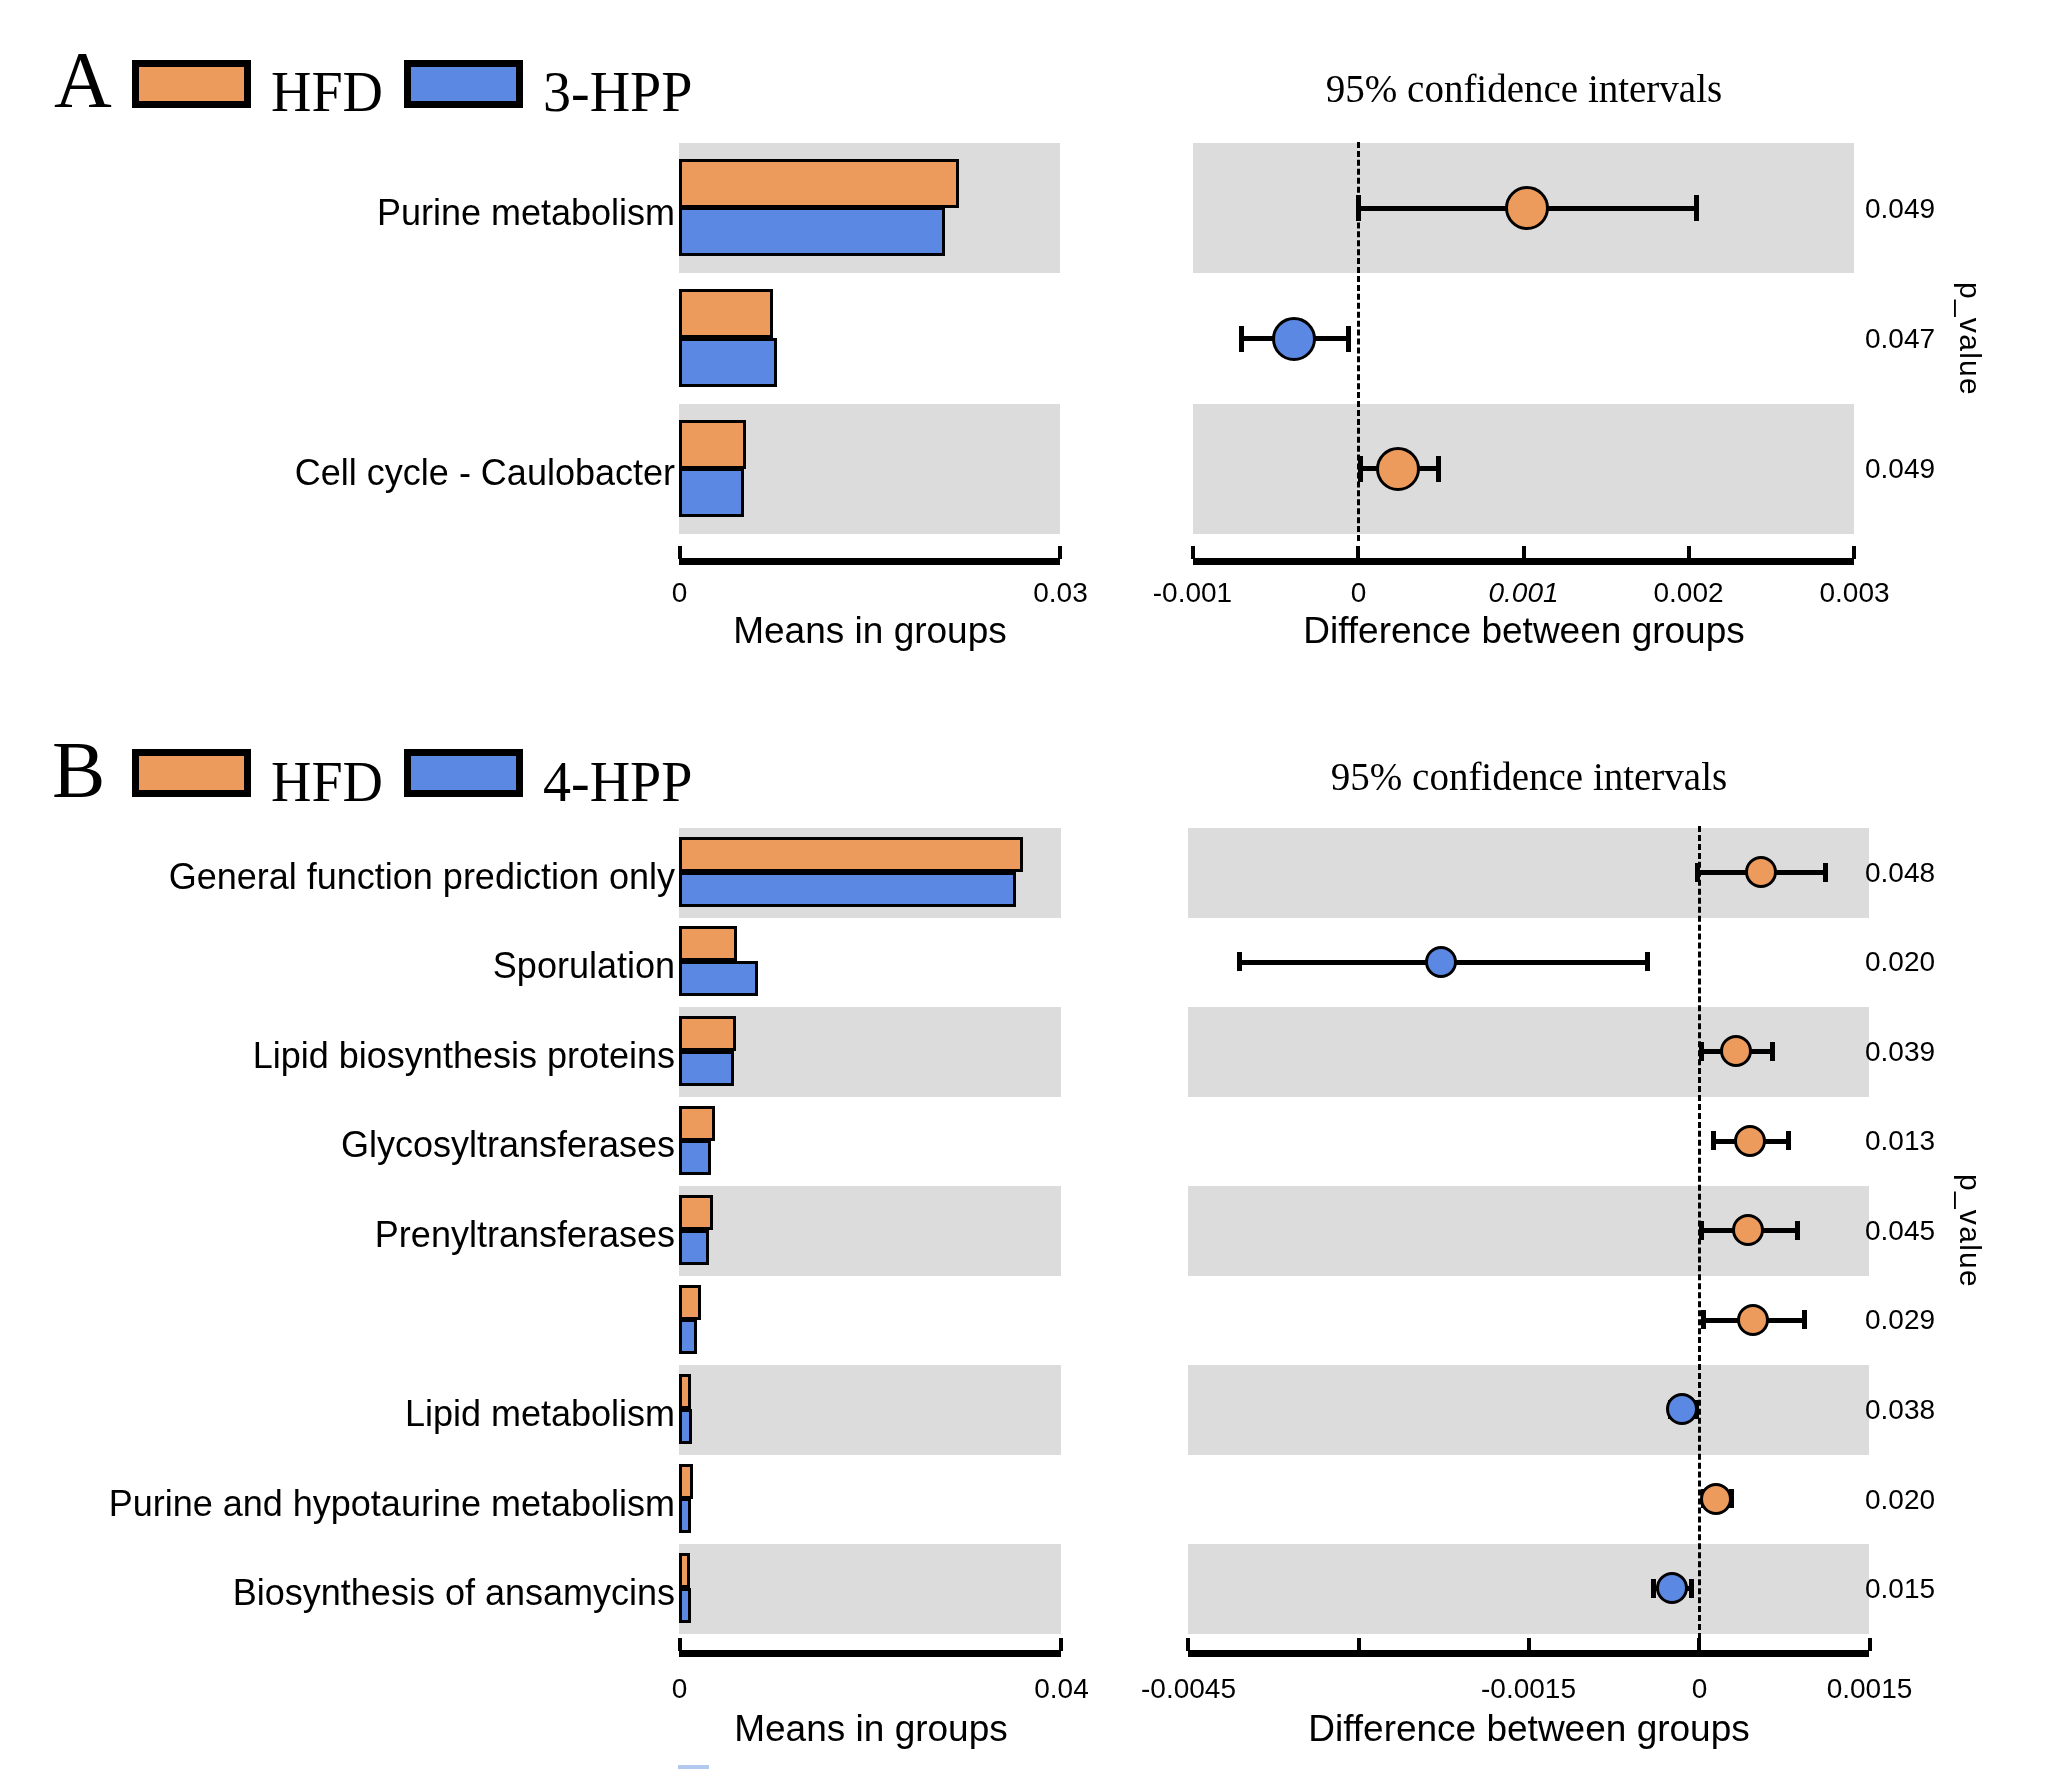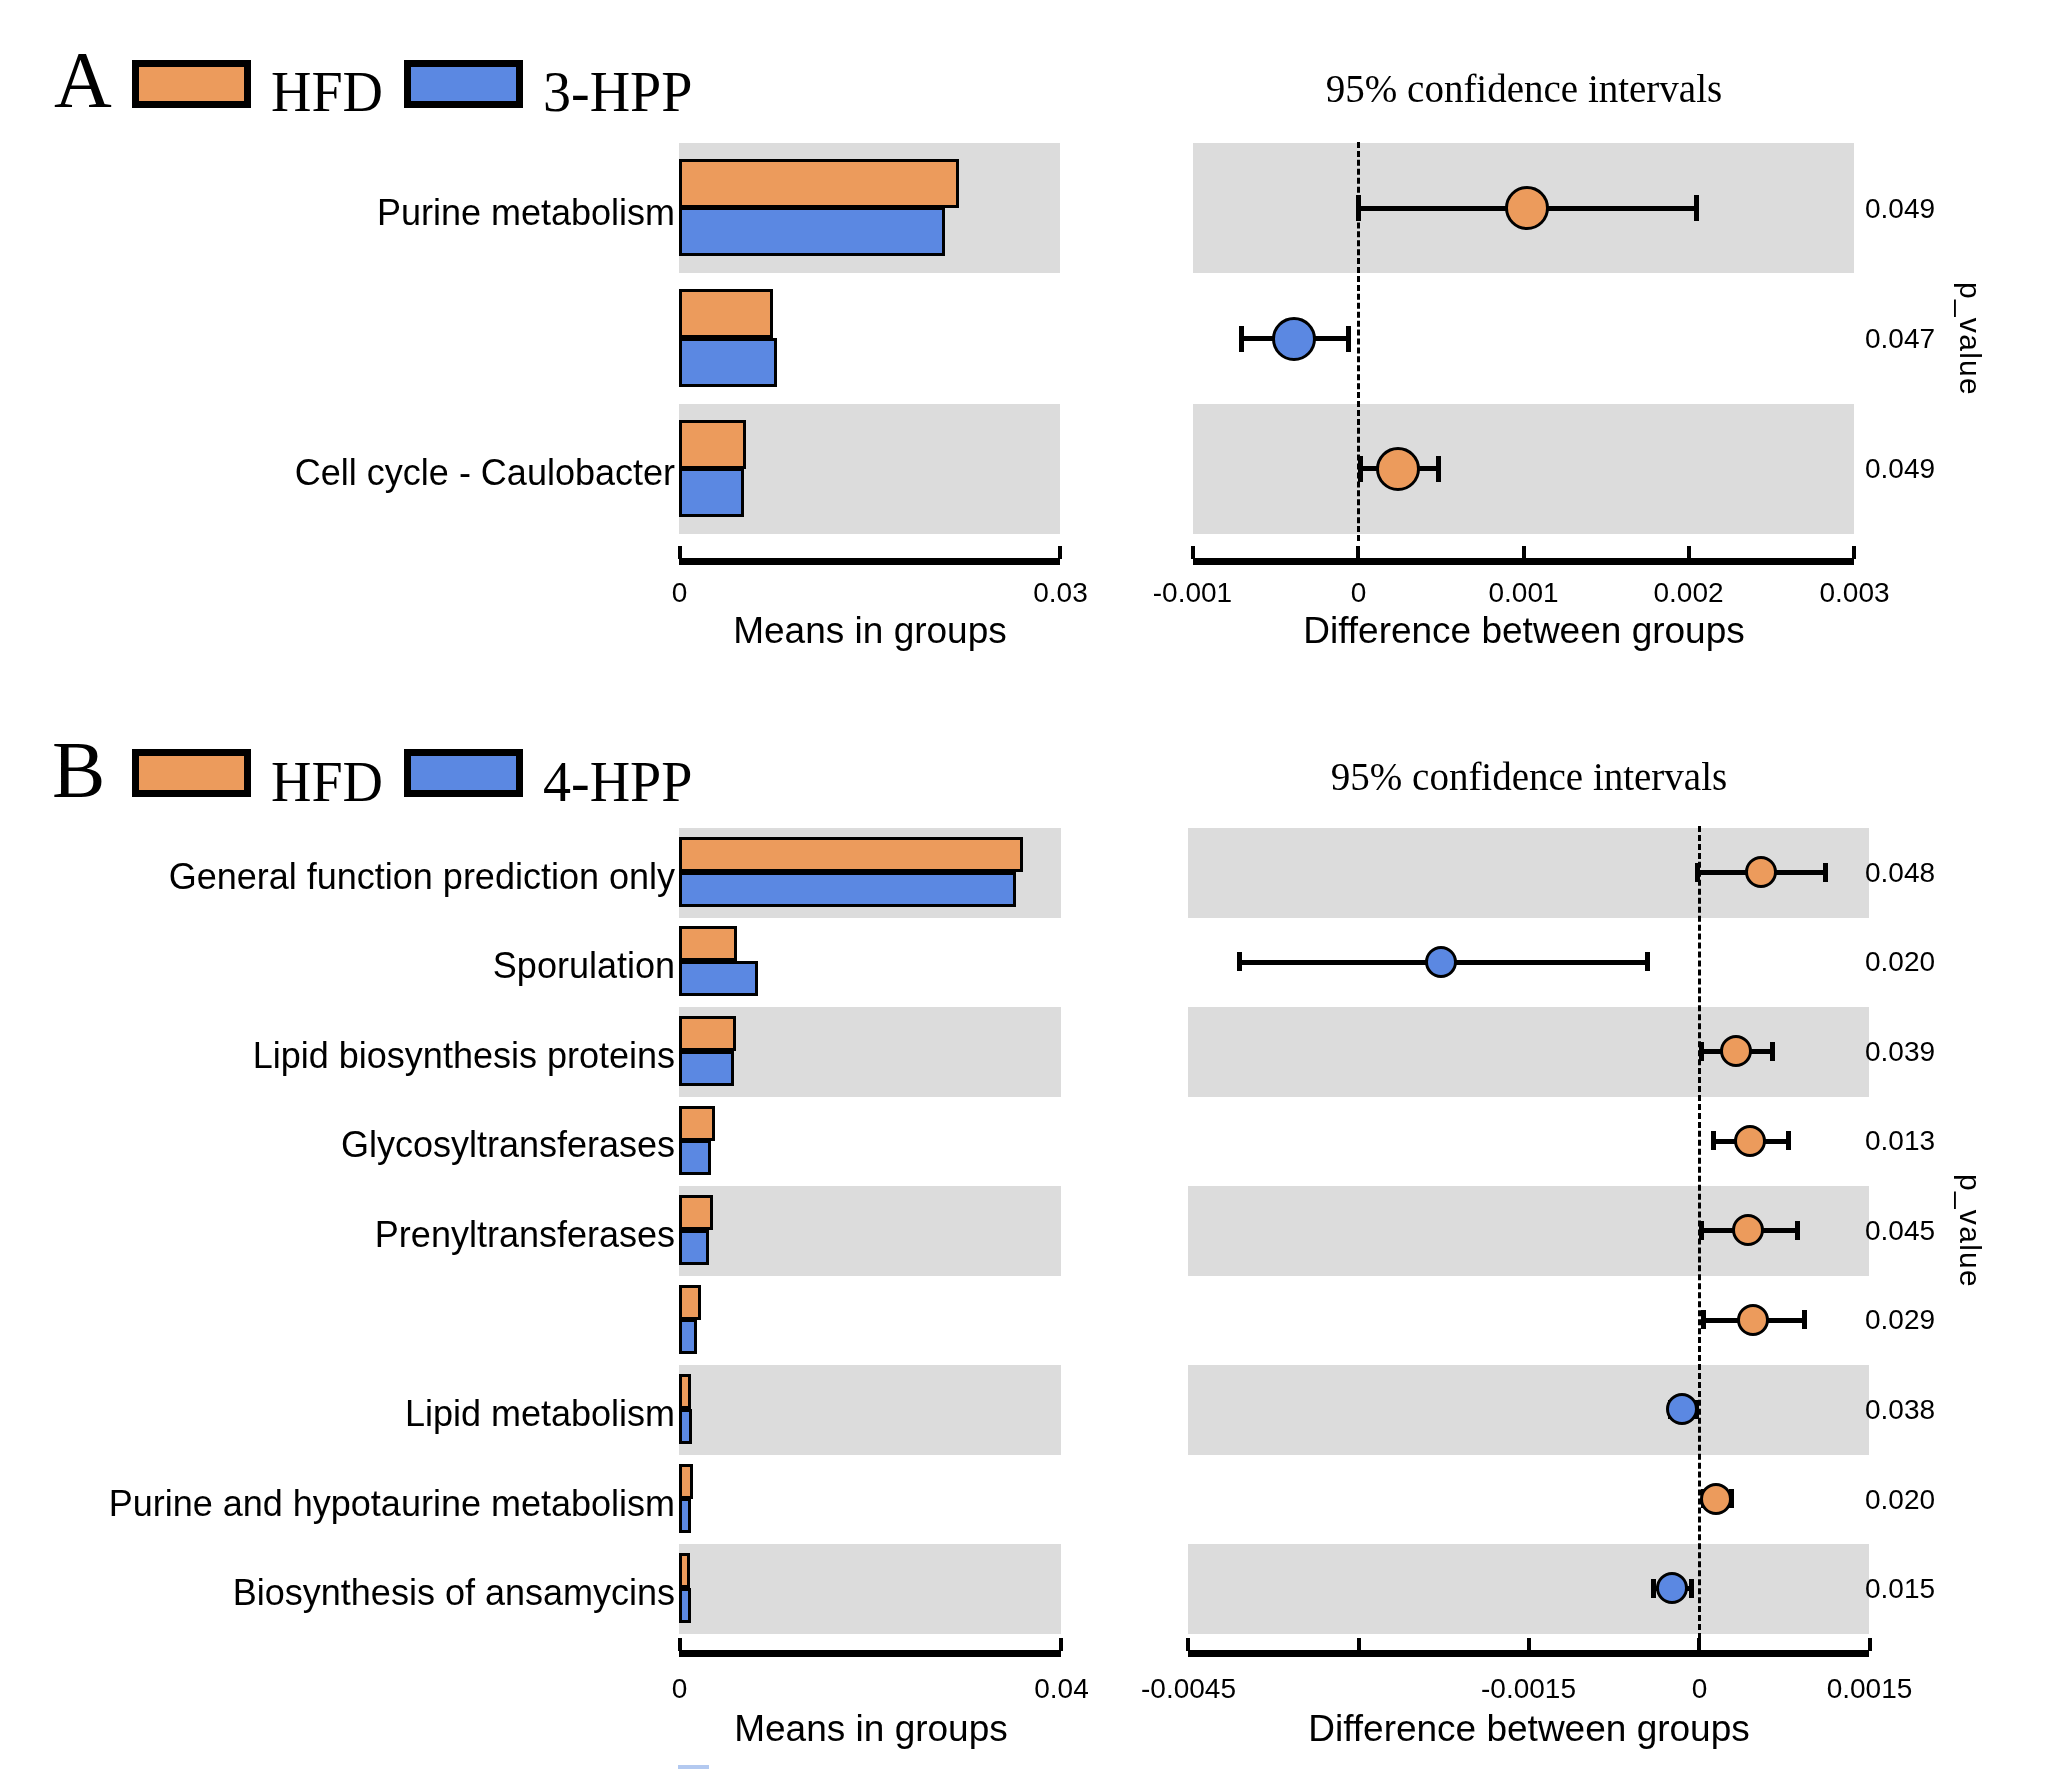--- a/index.html
+++ b/index.html
@@ -70,21 +70,21 @@
     <div class="ticklabel sans" style="left: 583px; top: 579px;">0</div>
     <div class="tick" style="left: 1058px; top: 546px;"></div>
     <div class="ticklabel sans" style="left: 964px; top: 579px;">0.03</div>
     <div class="axistitle sans" style="left: 580px; top: 612px;">Means in groups</div>
     <div class="axisline" style="left: 1193px; width: 661px; top: 558px;"></div>
     <div class="tick" style="left: 1191px; top: 546px;"></div>
     <div class="ticklabel sans" style="left: 1096px; top: 579px;">-0.001</div>
     <div class="tick" style="left: 1356px; top: 546px;"></div>
     <div class="ticklabel sans" style="left: 1262px; top: 579px;">0</div>
     <div class="tick" style="left: 1522px; top: 546px;"></div>
-    <div class="ticklabel sans" style="left: 1427px; top: 579px;">0.001</div>
+    <div class="ticklabel sans" style="left: 1427px; top: 579px; font-style: italic;">0.001</div>
     <div class="tick" style="left: 1687px; top: 546px;"></div>
     <div class="ticklabel sans" style="left: 1592px; top: 579px;">0.002</div>
     <div class="tick" style="left: 1852px; top: 546px;"></div>
     <div class="ticklabel sans" style="left: 1758px; top: 579px;">0.003</div>
     <div class="axistitle sans" style="left: 1234px; top: 612px;">Difference between groups</div>
     <div class="pvlabel sans" style="left: 1809px; top: 324px;">p_value</div>
     <div class="panelletter serif" style="left: 52px; top: 730px;">B</div>
     <div class="swatch" style="left: 132px; top: 749px; background: rgb(236, 155, 92);"></div>
     <div class="legendlabel serif" style="left: 271px; top: 754px;">HFD</div>
     <div class="swatch" style="left: 404px; top: 749px; background: rgb(91, 136, 226);"></div>

